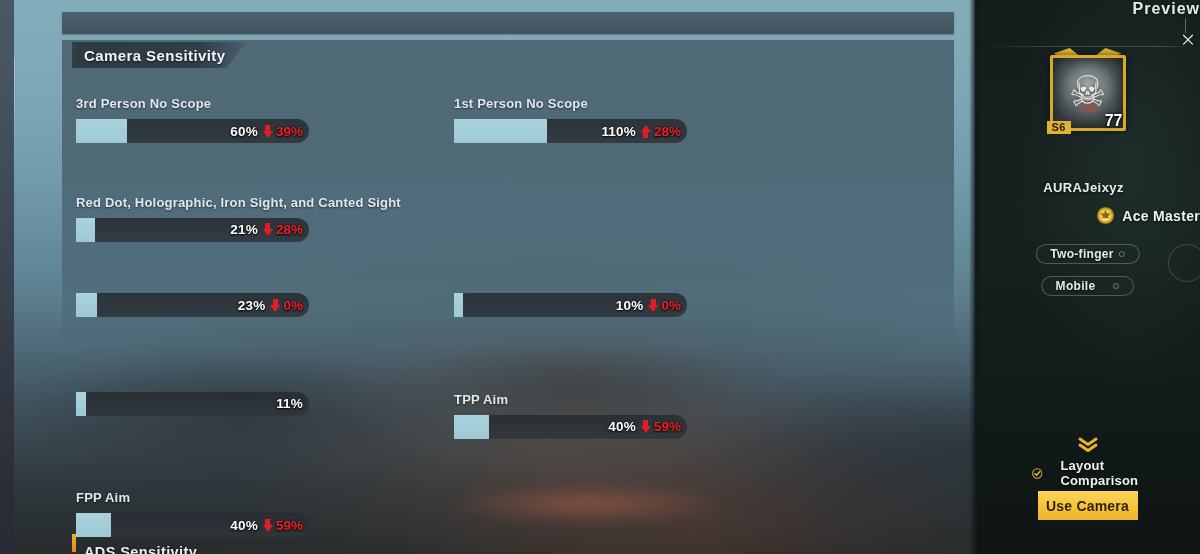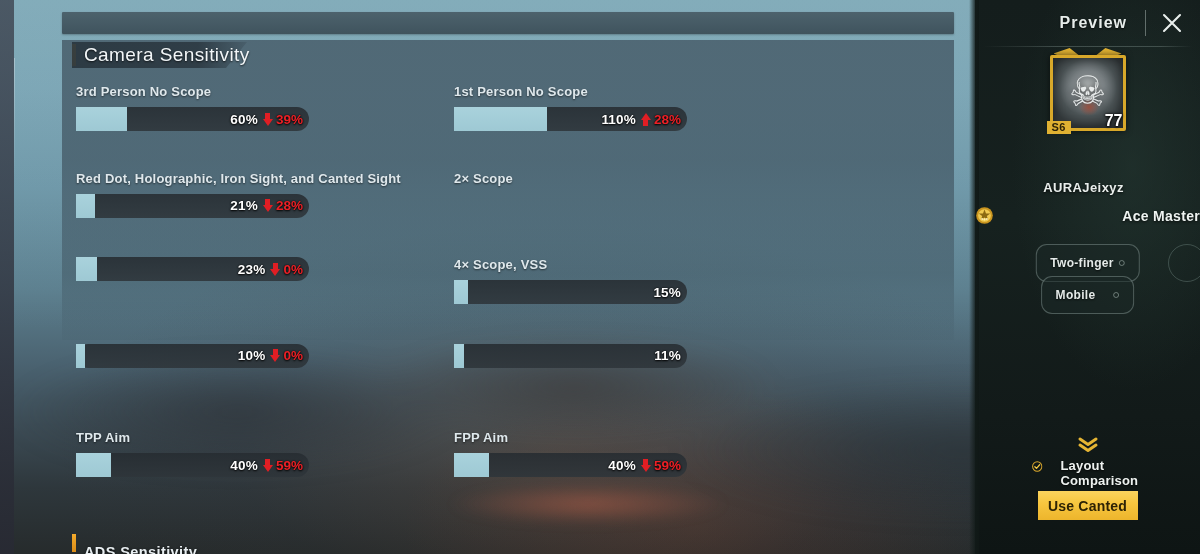--- a/index.html
+++ b/index.html
@@ -84,38 +84,38 @@
   .section-banner {
     position:absolute; left:10px; top:2px;
     height: 26px; width: 175px;
     background: linear-gradient(90deg, rgba(42,55,64,0.93) 0%, rgba(44,57,66,0.90) 72%, rgba(58,76,88,0.35) 100%);
     clip-path: polygon(0 0, 100% 0, 88% 100%, 0 100%);
     z-index:0;
   }
   .section-title {
     position:relative; z-index:2;
     color: #f2f6f8;
-    font-size: 19px;
-    font-weight: 400;
+    font-size: 15px;
+    font-weight: 700;
     letter-spacing: 0.4px;
     margin-left: 8px;
     text-shadow: 0 1px 2px rgba(0,0,0,0.7);
   }
 
   
   #rows {
     position:relative;
     margin-top: 14px;
     display:grid;
     grid-template-columns: 372px 372px;
     column-gap: 6px;
     row-gap: 0;
     padding-left: 14px;
   }
-  .row { height: 86.5px; }
+  .row { height: 86.5px; margin-top: 12px; }
   .row-label {
     color:#dfe8ec;
     font-size: 13px;
     font-weight: 700;
     letter-spacing: 0.2px;
     text-shadow: 0 1px 2px rgba(0,0,0,0.55);
     margin-bottom: 8px;
     white-space: nowrap;
   }
   .bar {
@@ -192,22 +192,22 @@
     background:
       radial-gradient(ellipse 160px 300px at 70% 30%, rgba(38,58,52,0.55), rgba(0,0,0,0) 75%),
       linear-gradient(180deg, #141d1c 0%, #16211f 40%, #121a19 75%, #0e1514 100%);
   }
   #sidebar-edge {
     position:absolute; left:-6px; top:0; width:10px; height:554px;
     background: linear-gradient(90deg, rgba(20,30,28,0) 0%, rgba(18,27,25,0.75) 55%, rgba(16,24,22,0.95) 100%);
   }
   #sb-header {
     position:relative; height:46px;
-    display:flex; align-items:center; justify-content:flex-end;
-    padding-right: 16px;
+    display:flex; align-items:flex-end; justify-content:flex-end;
+    flex-direction: column;
   }
   #preview-label {
     color:#e6ecea; font-size:16px; font-weight:700; letter-spacing:1px;
     text-shadow:0 1px 2px rgba(0,0,0,0.7);
   }
   #hdr-divider {
     width:1px; height:26px; background:rgba(190,205,200,0.45);
     margin: 0 14px 0 18px;
   }
   #close-icon { width:24px; height:24px; }
@@ -260,31 +260,31 @@
   }
 
   #player-name {
     position:absolute; left:0; right:8px; top:180px;
     text-align:center; color:#e9eeec;
     font-size:13px; font-weight:800; letter-spacing:0.4px;
     text-shadow:0 1px 3px rgba(0,0,0,0.8);
   }
   #rank-line {
     position:absolute; left:0; right:0; top:206px;
-    display:flex; align-items:center; justify-content:space-between; gap:7px;
+    display:flex; align-items:center; justify-content:flex-end; gap:7px;
   }
   #rank-badge { width:19px; height:19px; }
   #rank-text {
     color:#eef3f1; font-size:14px; font-weight:700; letter-spacing:0.3px;
     text-shadow:0 1px 3px rgba(0,0,0,0.8);
   }
   .tag {
     position:absolute; left:50%; transform:translateX(-50%);
     display:flex; align-items:center; justify-content:center; gap:5px;
-    height:38px; padding:0 14px;
+    height:20px; padding:0 14px;
     border:1px solid rgba(150,170,165,0.42);
     border-radius:11px;
     color:#e4eae8; font-size:12px; font-weight:700;
     letter-spacing:0.3px;
     background: rgba(28,40,38,0.55);
     text-shadow:0 1px 2px rgba(0,0,0,0.7);
   }
   .tag-dot {
     width:6px; height:6px; border-radius:50%;
     border:1px solid rgba(170,185,180,0.55);
@@ -309,21 +309,21 @@
   }
   #chevron-wrap {
     position:absolute; left:50%; transform:translateX(-50%);
     top: 437px; width:22px; height:16px;
   }
   #chevron-icon { width:22px; height:16px; }
 
   #layout-comparison-row {
     position:absolute; left:50%; transform:translateX(-50%);
     top: 458px;
-    display:flex; gap:18px;
+    display:flex; align-items:center; gap:18px;
   }
   #check-icon { width:17px; height:17px; }
   #lc-text {
     color:#eef2f0; font-size:13px; font-weight:700; letter-spacing:0.2px;
     text-shadow:0 1px 2px rgba(0,0,0,0.8);
   }
 
   #use-layout-btn {
     position:absolute; left:50%; transform:translateX(-50%);
     top: 491px; width: 100px; height: 29px;
@@ -383,38 +383,28 @@
           <div class="bar">
             <div class="bar-fill" style="width: 8%;"></div>
             <div class="bar-values">
               <span class="val-main">21%</span>
               <span class="delta-arrow down"></span>
               <span class="val-delta">28%</span>
             </div>
           </div>
         </div>
         <div class="row">
-          <div class="row-label">2× Scope</div>
         </div>
         <div class="row">
           <div class="bar">
             <div class="bar-fill" style="width: 9%;"></div>
             <div class="bar-values">
               <span class="val-main">23%</span>
               <span class="delta-arrow down"></span>
               <span class="val-delta">0%</span>
-            </div>
-          </div>
-        </div>
-        <div class="row">
-          <div class="row-label">4× Scope, VSS</div>
-          <div class="bar">
-            <div class="bar-fill" style="width: 6%;"></div>
-            <div class="bar-values">
-              <span class="val-main">15%</span>
             </div>
           </div>
         </div>
         <div class="row">
           <div class="bar">
             <div class="bar-fill" style="width: 4%;"></div>
             <div class="bar-values">
               <span class="val-main">10%</span>
               <span class="delta-arrow down"></span>
               <span class="val-delta">0%</span>
@@ -516,16 +506,16 @@
     </div>
 
     <div id="layout-comparison-row">
       <svg id="check-icon" viewBox="0 0 20 20">
         <circle cx="10" cy="10" r="8.2" fill="none" stroke="#d9a72c" stroke-width="1.8"></circle>
         <path d="M5.8 10.3 L8.7 13.2 L14.3 6.9" stroke="#f3c843" stroke-width="2.3" fill="none" stroke-linecap="round" stroke-linejoin="round"></path>
       </svg>
       <div id="lc-text">Layout Comparison</div>
     </div>
 
-    <div id="use-layout-btn">Use Canted</div>
+    <div id="use-layout-btn">Use Camera</div>
   </div>
 
 </div>
 
 </body></html>

